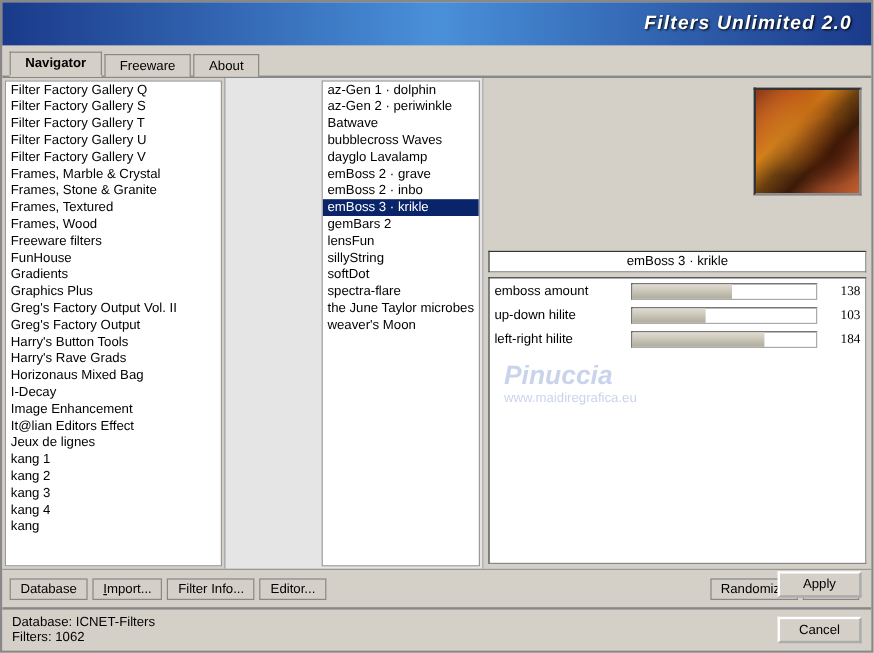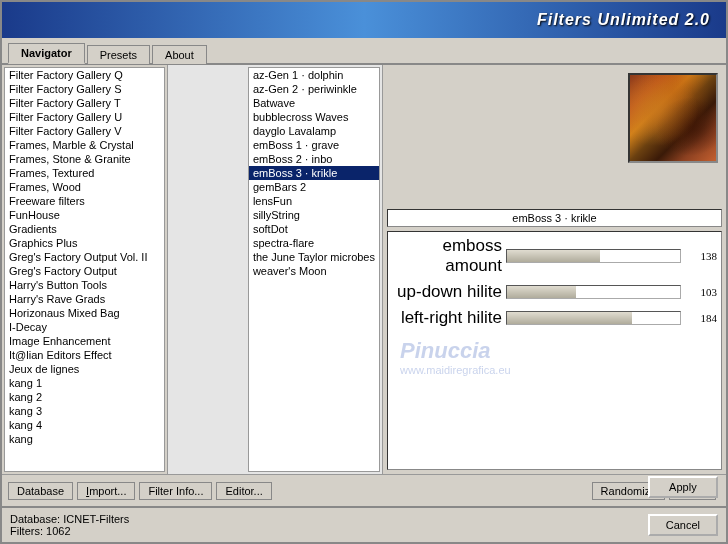--- a/index.html
+++ b/index.html
@@ -68,21 +68,21 @@
     .main-area {
       flex: 1;
       display: flex;
       flex-direction: row;
       background: #d4d0c8;
       overflow: hidden;
     }
 
     
     .left-panel {
-      width: 166px;
+      width: 186px;
       display: flex;
       flex-direction: column;
       border-right: 1px solid #999;
       background: #d4d0c8;
       padding: 2px;
     }
 
     .category-list {
       flex: 1;
       background: white;
@@ -174,23 +174,22 @@
       padding: 4px;
     }
 
     .param-row {
       display: flex;
       align-items: center;
       margin-bottom: 6px;
     }
     .param-label {
       width: 110px;
-      font-size: 17px;
+      font-size: 11px;
       flex-shrink: 0;
-      text-align: right;
     }
     .param-slider-area {
       flex: 1;
       height: 14px;
       background: white;
       border: 1px inset #aaa;
       position: relative;
       margin: 0 4px;
     }
     .param-slider-fill {
@@ -285,21 +284,21 @@
 <body>
 
 <div class="app-window">
 
   <div class="title-bar">
     <span class="title-bar-text">Filters Unlimited 2.0</span>
   </div>
 
   <div class="tab-bar">
     <div class="tab active">Navigator</div>
-    <div class="tab">Presets</div>
+    <div class="tab">Freeware</div>
     <div class="tab">About</div>
   </div>
 
   <div class="main-area">
 
     <div class="left-panel">
       <ul class="category-list">
         <li>Filter Factory Gallery Q</li>
         <li>Filter Factory Gallery S</li>
         <li>Filter Factory Gallery T</li>
@@ -330,21 +329,21 @@
       </ul>
     </div>
 
     <div class="center-panel">
       <ul class="filter-list">
         <li>az-Gen 1  ·  dolphin</li>
         <li>az-Gen 2  ·  periwinkle</li>
         <li>Batwave</li>
         <li>bubblecross Waves</li>
         <li>dayglo Lavalamp</li>
-        <li>emBoss 1  ·  grave</li>
+        <li>emBoss 2  ·  grave</li>
         <li>emBoss 2  ·  inbo</li>
         <li class="selected">emBoss 3  ·  krikle</li>
         <li>gemBars 2</li>
         <li>lensFun</li>
         <li>sillyString</li>
         <li>softDot</li>
         <li>spectra-flare</li>
         <li>the June Taylor microbes</li>
         <li>weaver's Moon</li>
       </ul>

